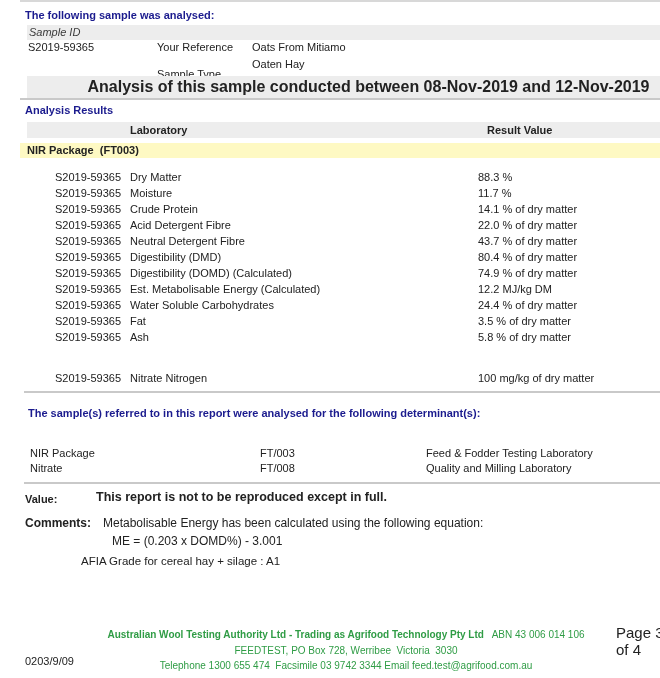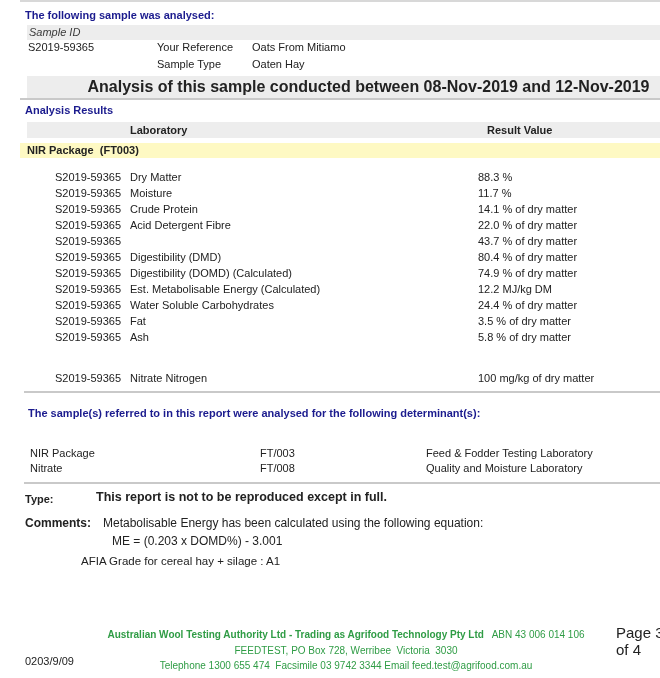--- a/index.html
+++ b/index.html
@@ -50,21 +50,21 @@
 
   <div class="abs navy" style="left:5px;top:9px;">The following sample was analysed:</div>
 
   <div class="abs band" style="left:7px;top:25px;width:643px;height:15px;line-height:15px;">
     <span class="it" style="padding-left:2px;">Sample ID</span>
   </div>
 
   <div class="abs" style="left:8px;top:41px;">S2019-59365</div>
   <div class="abs" style="left:137px;top:41px;">Your Reference</div>
   <div class="abs" style="left:232px;top:41px;">Oats From Mitiamo</div>
-  <div class="abs" style="left:137px;top:58px;">Sample Type</div>
+  <div class="abs" style="left:137px;top:68px;">Sample Type</div>
   <div class="abs" style="left:232px;top:58px;">Oaten Hay</div>
 
   <div class="abs band b" style="left:7px;top:76px;width:643px;height:22px;line-height:22px;text-align:center;font-size:16px;padding-left:20px;">Analysis of this sample conducted between 08-Nov-2019 and 12-Nov-2019</div>
   <div class="abs rule" style="left:0;top:98px;width:660px;"></div>
 
   <div class="abs navy" style="left:5px;top:104px;">Analysis Results</div>
 
   <div class="abs band hdr-band" style="left:7px;top:122px;width:643px;">
     <span class="h-det">Laboratory</span>
     <span class="h-res">Result Value</span>
@@ -88,20 +88,21 @@
       <span class="col-det">Crude Protein</span>
       <span class="col-res">14.1 % of dry matter</span>
     </div>
     <div class="res-row">
       <span class="col-id">S2019-59365</span>
       <span class="col-det">Acid Detergent Fibre</span>
       <span class="col-res">22.0 % of dry matter</span>
     </div>
     <div class="res-row">
       <span class="col-id">S2019-59365</span>
+      <span class="col-det">Neutral Detergent Fibre</span>
       <span class="col-res">43.7 % of dry matter</span>
     </div>
     <div class="res-row">
       <span class="col-id">S2019-59365</span>
       <span class="col-det">Digestibility (DMD)</span>
       <span class="col-res">80.4 % of dry matter</span>
     </div>
     <div class="res-row">
       <span class="col-id">S2019-59365</span>
       <span class="col-det">Digestibility (DOMD) (Calculated)</span>
@@ -145,27 +146,27 @@
 
   <div class="abs" style="left:0;top:446px;">
     <div class="det-row">
       <span class="det-c1">NIR Package</span>
       <span class="det-c2">FT/003</span>
       <span class="det-c3">Feed &amp; Fodder Testing Laboratory</span>
     </div>
     <div class="det-row">
       <span class="det-c1">Nitrate</span>
       <span class="det-c2">FT/008</span>
-      <span class="det-c3">Quality and Moisture Laboratory</span>
+      <span class="det-c3">Quality and Milling Laboratory</span>
     </div>
   </div>
 
   <div class="abs rule" style="left:4px;top:482px;width:648px;"></div>
 
-  <div class="abs b" style="left:5px;top:493px;">Type:</div>
+  <div class="abs b" style="left:5px;top:493px;">Value:</div>
   <div class="abs b" style="left:76px;top:490px;font-size:12.5px;">This report is not to be reproduced except in full.</div>
 
   <div class="abs b" style="left:5px;top:516px;font-size:12px;">Comments:</div>
   <div class="abs" style="left:83px;top:516px;font-size:12px;">Metabolisable Energy has been calculated using the following equation:</div>
   <div class="abs" style="left:92px;top:534px;font-size:12px;">ME = (0.203 x DOMD%) - 3.001</div>
   <div class="abs" style="left:61px;top:555px;font-size:11.5px;">AFIA Grade for cereal hay + silage : A1</div>
 
   <div class="abs footer-line" style="left:0;top:629px;">
     <span class="green b">Australian Wool Testing Authority Ltd - Trading as Agrifood Technology Pty Ltd</span>
     <span class="green" style="margin-left:5px;">ABN 43 006 014 106</span>

